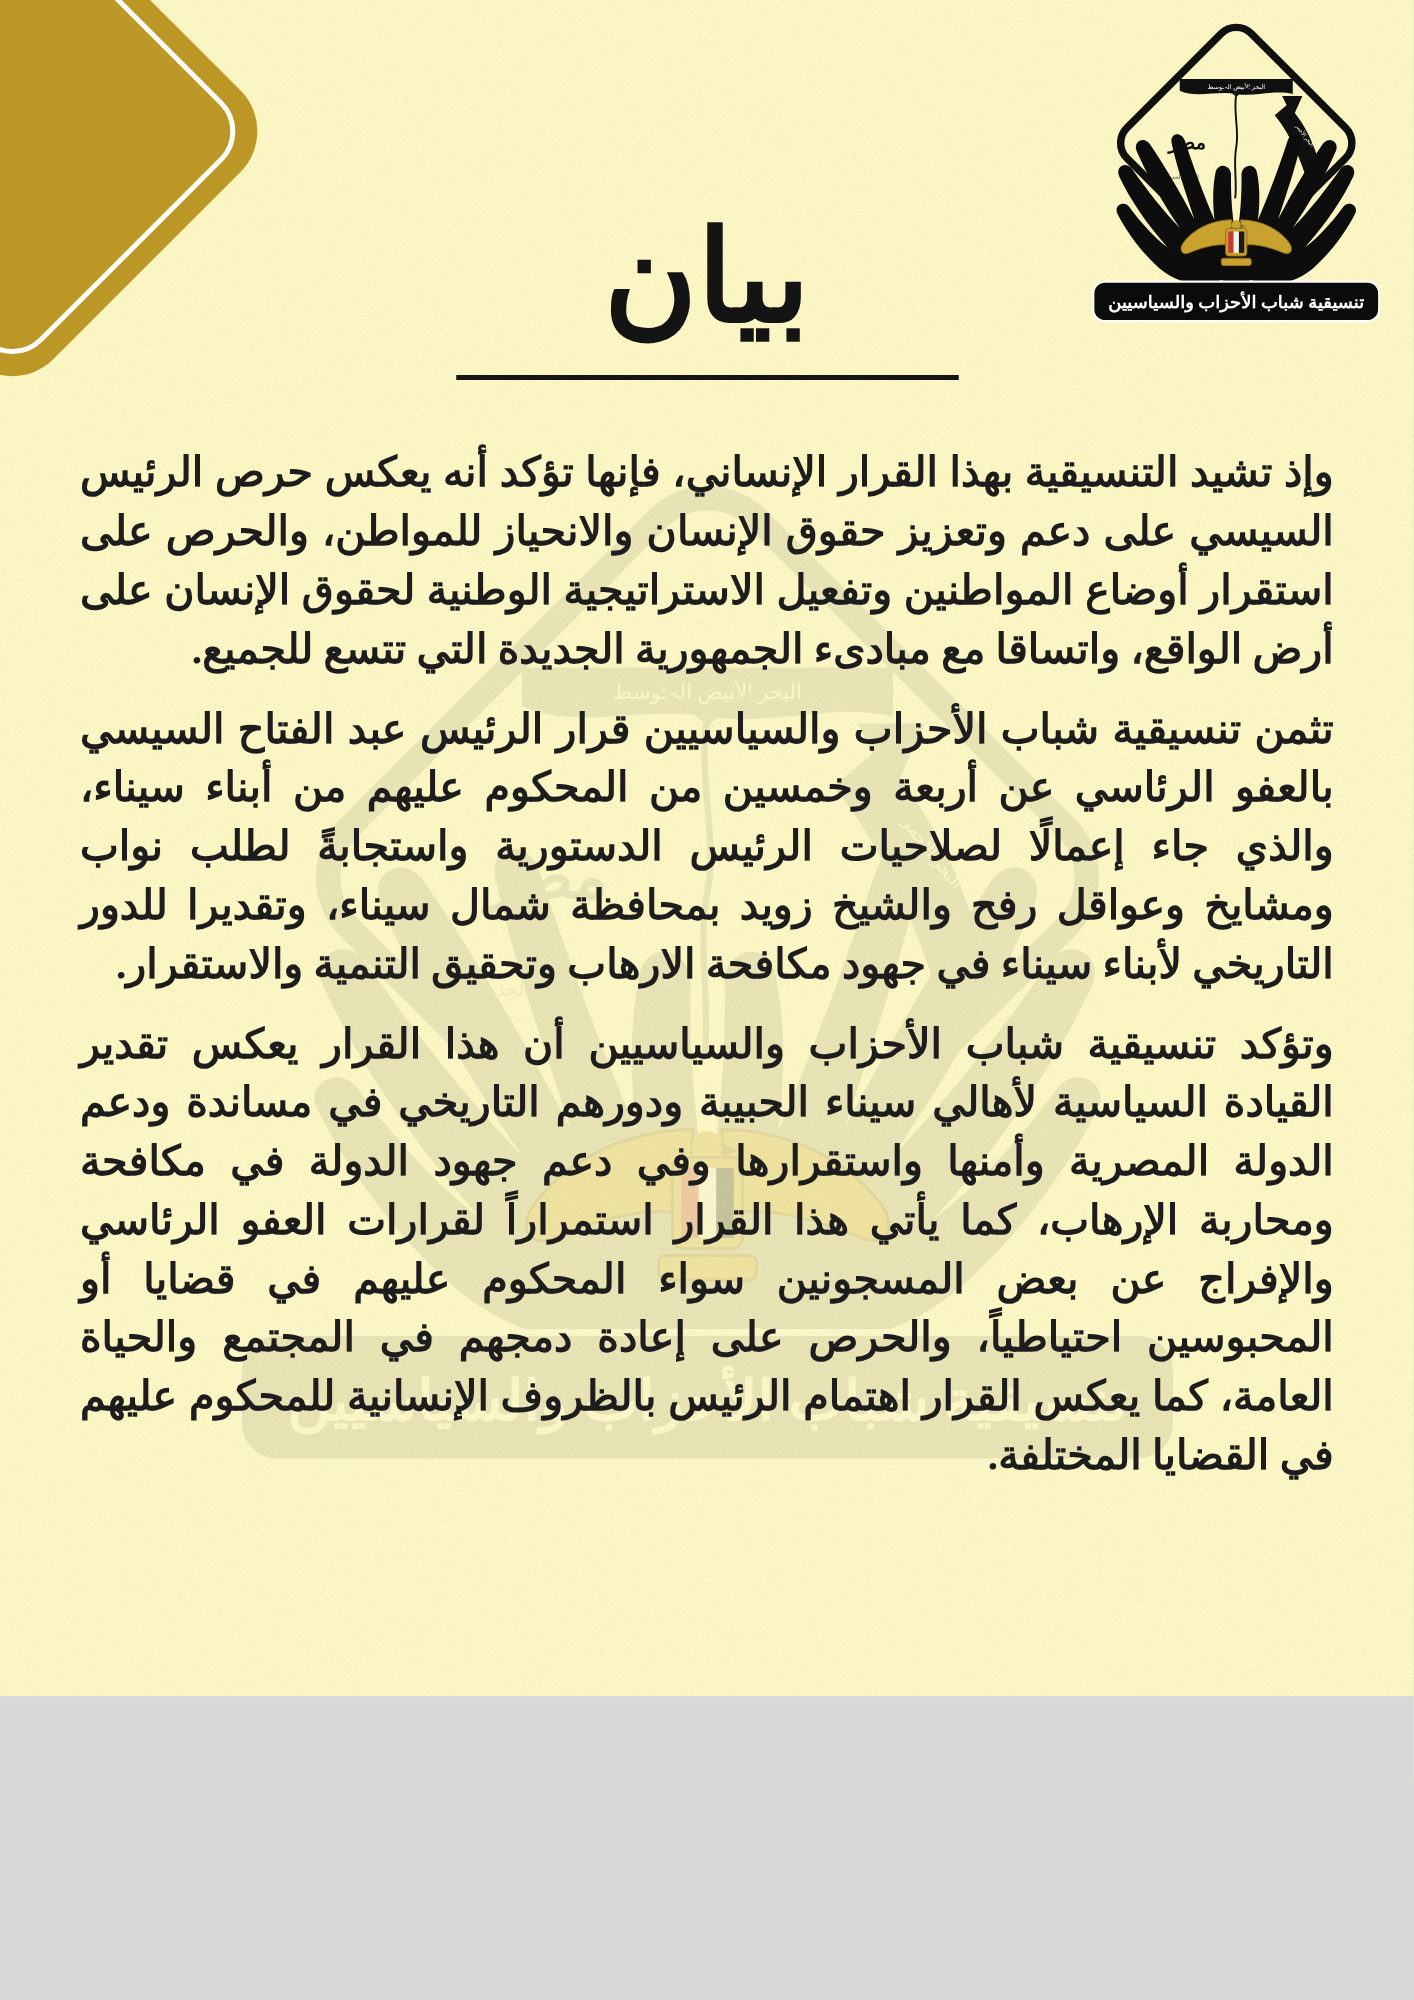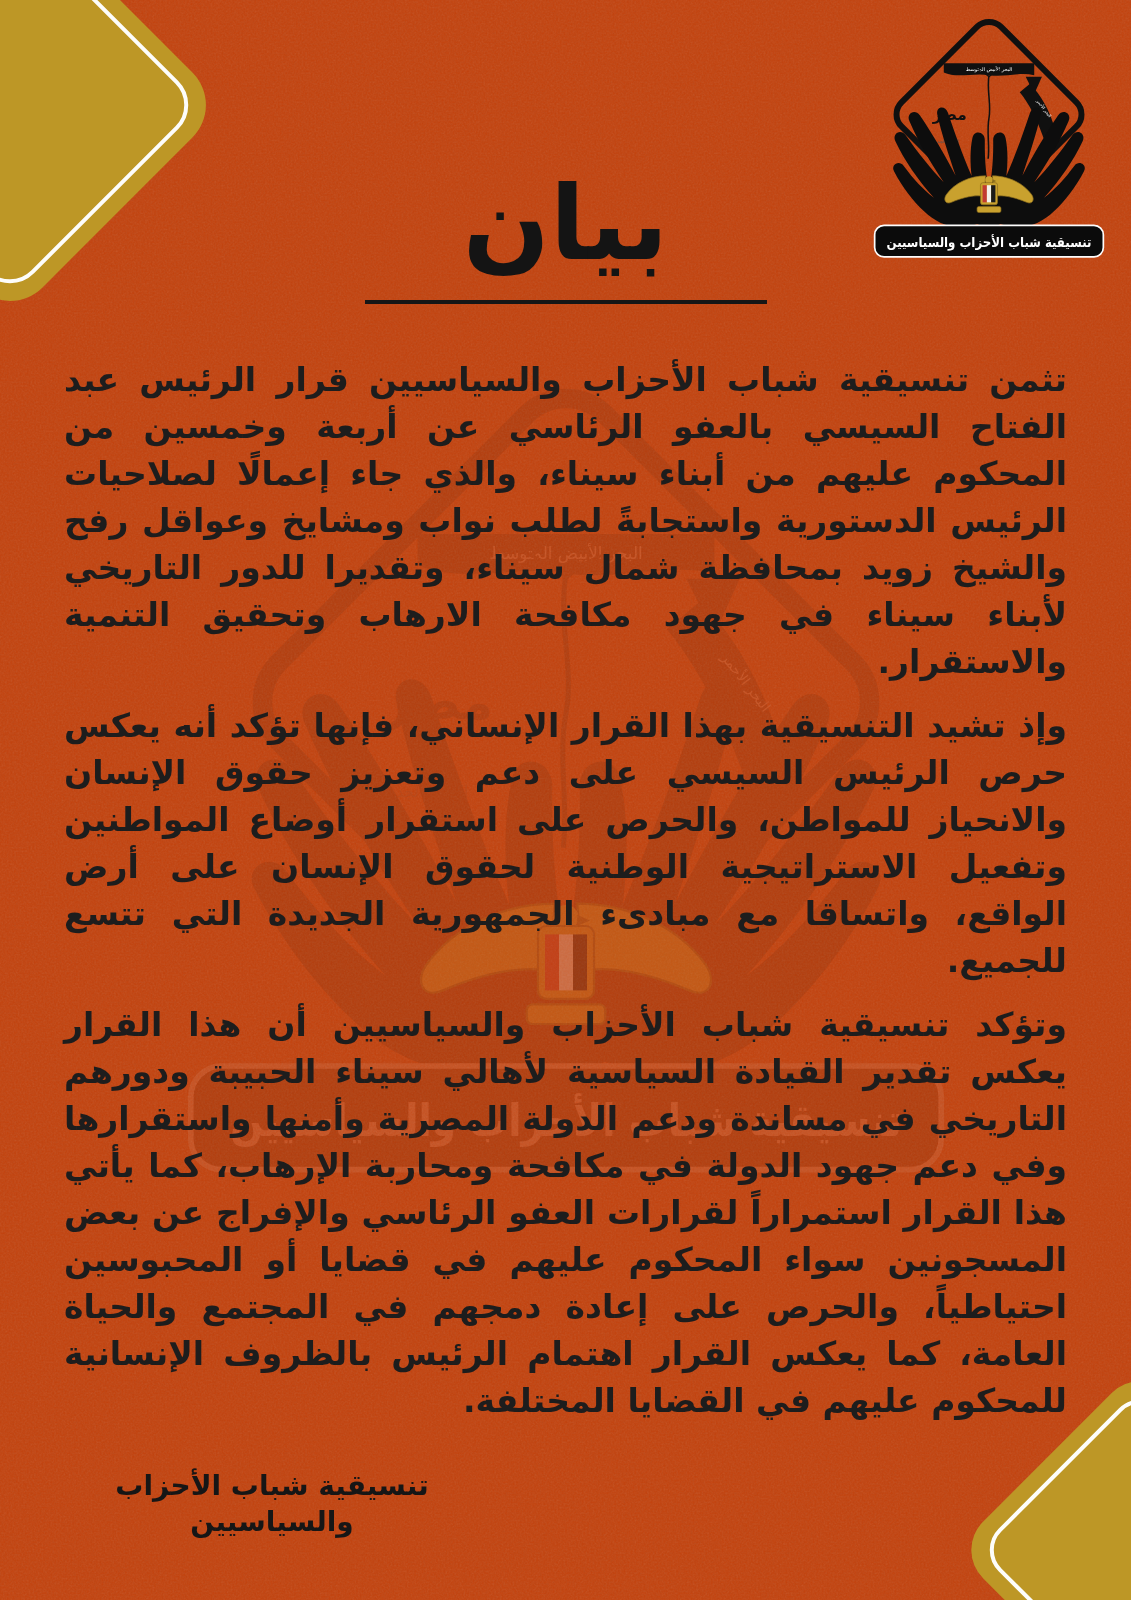--- a/index.html
+++ b/index.html
@@ -1,19 +1,19 @@
 <!DOCTYPE html>
 <html lang="ar"><head>
 <meta charset="utf-8">
 <style>
   html,body{margin:0;padding:0;}
   body{background:#d8d8d8;font-family:"DejaVu Sans", sans-serif;}
   .page{
-    position:relative;width:1131px;height:1600px;margin:0 auto;
-    background:#c2410c;overflow:hidden;
+    position:relative;width:1131px;height:1357px;margin:0 auto;
+    background:#fef9c3;overflow:hidden;font-family:Liberation Serif, serif;
   }
   .paper-noise{position:absolute;left:0;top:0;z-index:0;pointer-events:none;}
   
   .corner{position:absolute;background:#bd9726;z-index:2;}
   .corner .inner-line{
     position:absolute;inset:16px;border:4px solid #fdfdfb;background:transparent;
   }
   .corner-tl{left:-142px;top:-47px;width:304px;height:304px;border-radius:46px;transform:rotate(45deg);}
   .corner-tl .inner-line{border-radius:34px;}
   .corner-br{left:1009px;top:1419px;width:262px;height:262px;border-radius:40px;transform:rotate(45deg);}
@@ -109,22 +109,22 @@
   <svg class="logo" viewBox="0 0 300 300" width="256" height="256">
     <use href="#logo-art"></use>
   </svg>
 
   <div class="title-wrap">
     <div class="title">بيان</div>
     <div class="title-underline"></div>
   </div>
 
   <div class="content">
+    <p>وإذ تشيد التنسيقية بهذا القرار الإنساني، فإنها تؤكد أنه يعكس حرص الرئيس السيسي على دعم وتعزيز حقوق الإنسان والانحياز للمواطن، والحرص على استقرار أوضاع المواطنين وتفعيل الاستراتيجية الوطنية لحقوق الإنسان على أرض الواقع، واتساقا مع مبادىء الجمهورية الجديدة التي تتسع للجميع.</p>
     <p>تثمن تنسيقية شباب الأحزاب والسياسيين قرار الرئيس عبد الفتاح السيسي بالعفو الرئاسي عن أربعة وخمسين من المحكوم عليهم من أبناء سيناء، والذي جاء إعمالًا لصلاحيات الرئيس الدستورية واستجابةً لطلب نواب ومشايخ وعواقل رفح والشيخ زويد بمحافظة شمال سيناء، وتقديرا للدور التاريخي لأبناء سيناء في جهود مكافحة الارهاب وتحقيق التنمية والاستقرار.</p>
-    <p>وإذ تشيد التنسيقية بهذا القرار الإنساني، فإنها تؤكد أنه يعكس حرص الرئيس السيسي على دعم وتعزيز حقوق الإنسان والانحياز للمواطن، والحرص على استقرار أوضاع المواطنين وتفعيل الاستراتيجية الوطنية لحقوق الإنسان على أرض الواقع، واتساقا مع مبادىء الجمهورية الجديدة التي تتسع للجميع.</p>
     <p>وتؤكد تنسيقية شباب الأحزاب والسياسيين أن هذا القرار يعكس تقدير القيادة السياسية لأهالي سيناء الحبيبة ودورهم التاريخي في مساندة ودعم الدولة المصرية وأمنها واستقرارها وفي دعم جهود الدولة في مكافحة ومحاربة الإرهاب، كما يأتي هذا القرار استمراراً لقرارات العفو الرئاسي والإفراج عن بعض المسجونين سواء المحكوم عليهم في قضايا أو المحبوسين احتياطياً، والحرص على إعادة دمجهم في المجتمع والحياة العامة، كما يعكس القرار اهتمام الرئيس بالظروف الإنسانية للمحكوم عليهم في القضايا المختلفة.</p>
   </div>
 
   <div class="footer">
     <div class="footer-org">تنسيقية شباب الأحزاب والسياسيين</div>
   </div>
 
 </div>
 
 </body></html>

